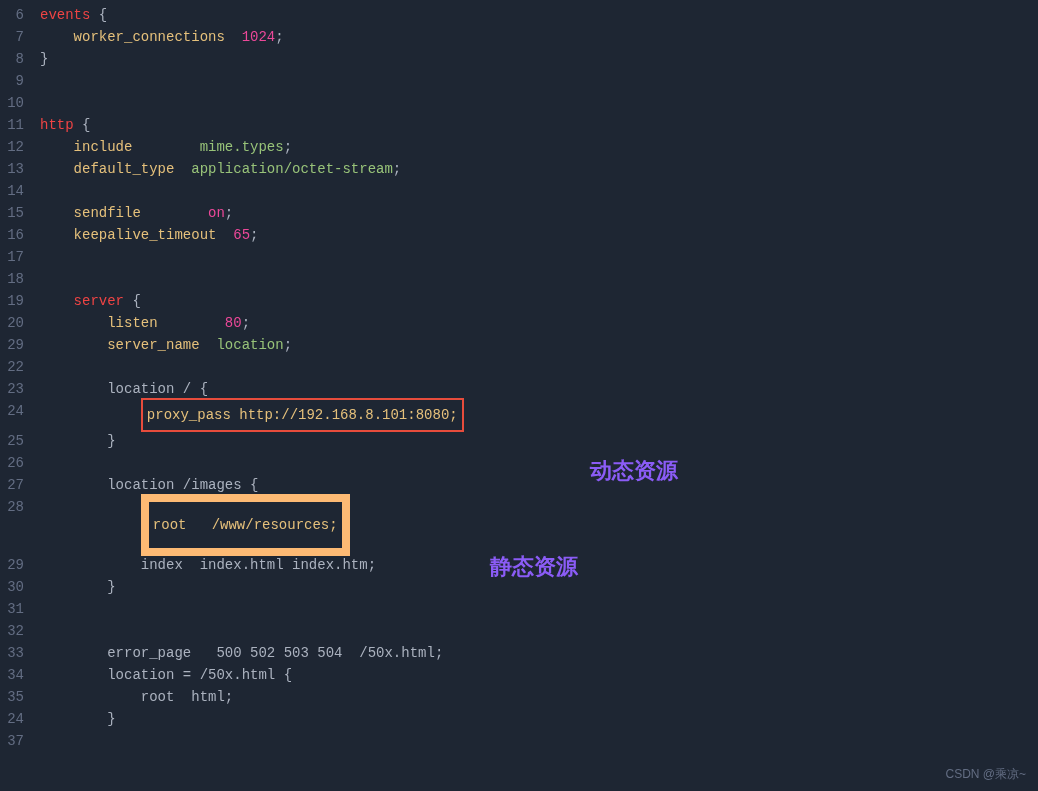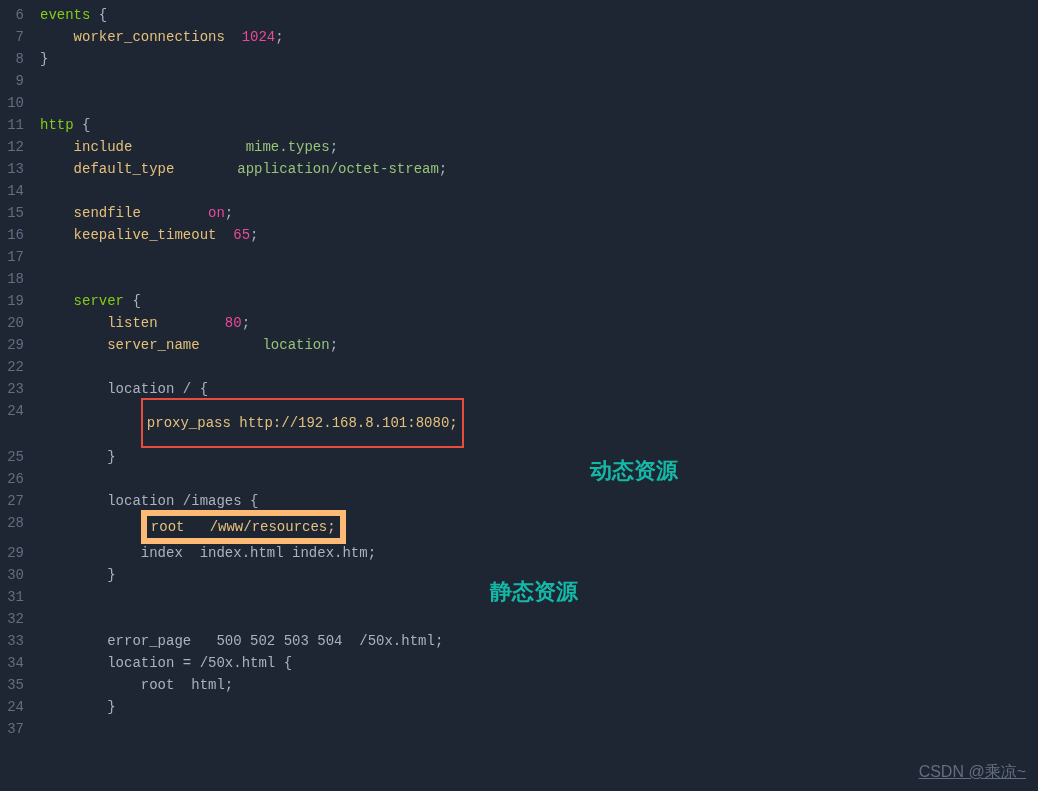--- a/index.html
+++ b/index.html
@@ -41,70 +41,68 @@
       user-select: none;
       flex-shrink: 0;
     }
 
     .line-content {
       flex: 1;
       white-space: pre;
     }
 
     
-    .kw { color: #84cc16; } 
-    .value { color: #98c379; margin-left: 46px; } 
+    .kw { color: #ef4444; } 
+    .value { color: #98c379; } 
     .number { color: #ec4899; } 
     .plain { color: #abb2bf; }
     .directive { color: #e5c07b; }
 
     
     .highlight-box-dynamic {
       display: inline-block;
       border: 2px solid #e74c3c;
-      padding: 12px 4px;
+      padding: 4px 4px;
       margin: -2px 0;
     }
 
     .highlight-box-static {
       display: inline-block;
-      border: 6px solid #fdba74;
-      padding: 0 4px;
+      border: 8px solid #fdba74;
+      padding: 12px 4px;
       margin: -2px 0;
     }
 
     
     .annotation {
       position: absolute;
       font-family: 'SimHei', 'Microsoft YaHei', sans-serif;
       font-size: 22px;
       font-weight: bold;
-      color: #14b8a6;
+      color: #8b5cf6;
     }
 
     .annotation-dynamic {
       top: 456px; 
       left: 590px;
     }
 
     .annotation-static {
       top: 552px; 
       left: 490px;
-      margin-top: 25px;
     }
 
     
     .watermark {
       position: absolute;
       bottom: 8px;
       right: 12px;
       color: #636d83;
-      font-size: 16px;
+      font-size: 12px;
       font-family: Arial, sans-serif;
-      text-decoration: underline;
     }
   </style>
 </head>
 <body>
 
 <div class="code-container">
 <div class="code-line">
       <span class="line-number">6</span>
       <span class="line-content"><span class="kw">events</span><span class="plain"> {</span></span>
     </div>

